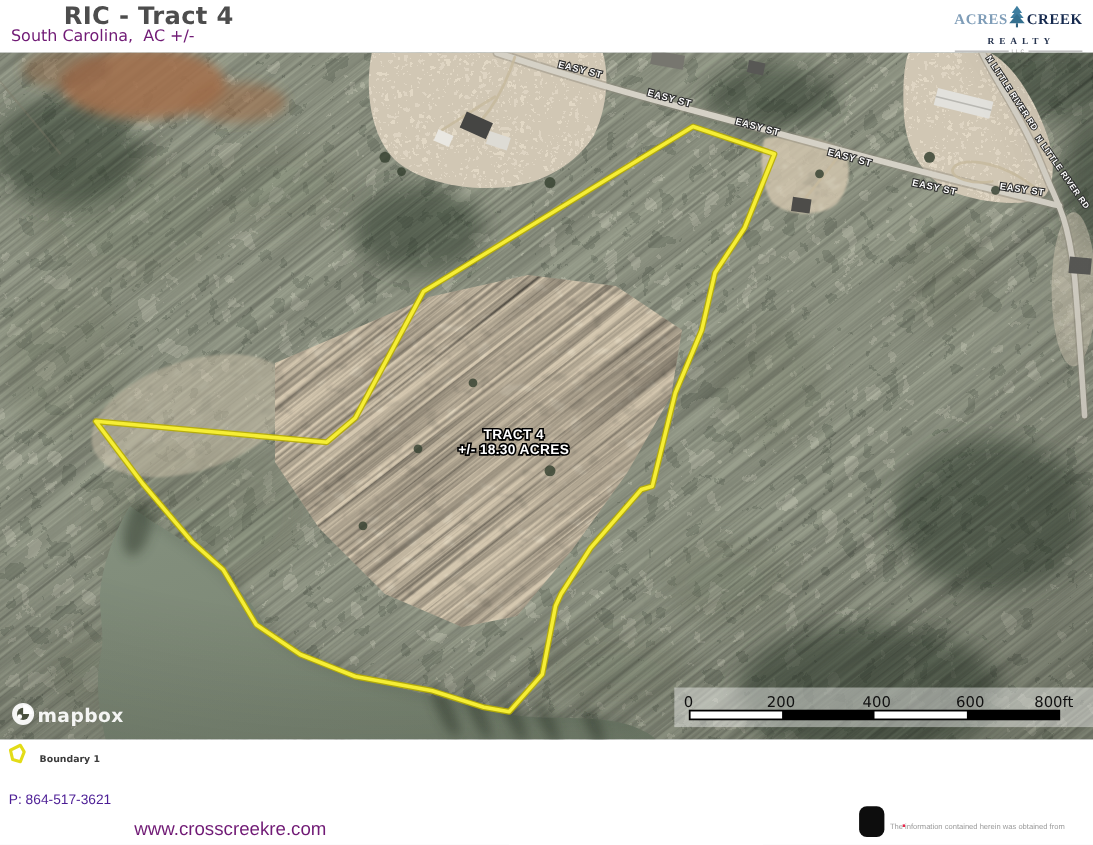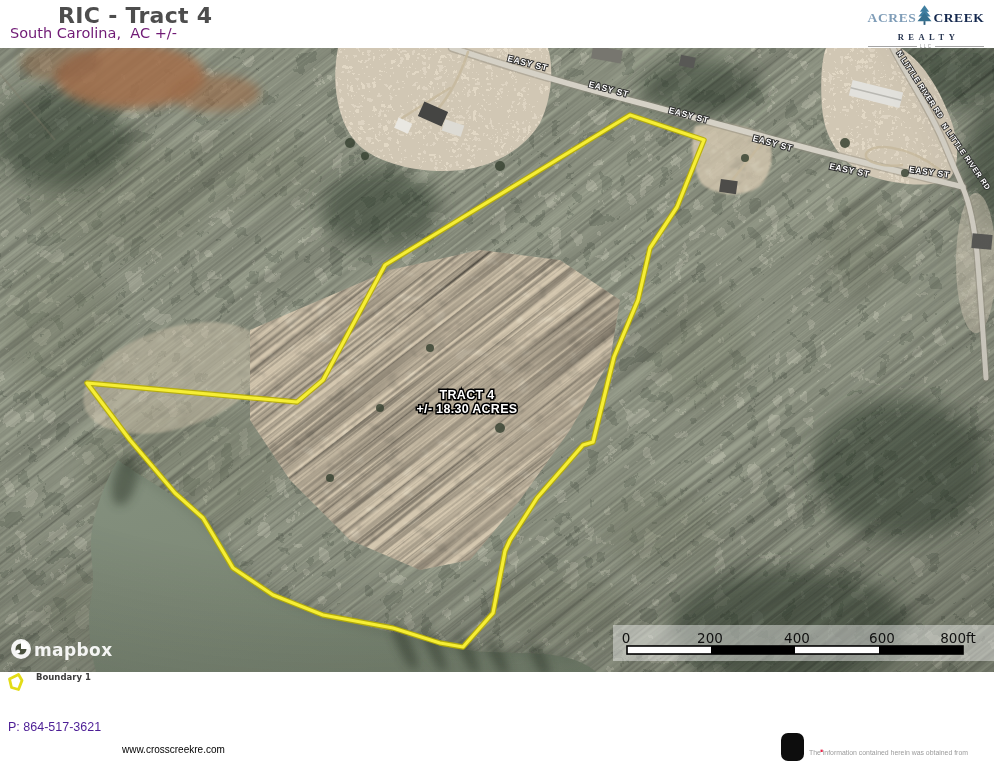--- a/index.html
+++ b/index.html
@@ -30,26 +30,26 @@
   .street-label { font:700 8.5px "Liberation Sans",sans-serif; fill:#ffffff; stroke:#2d2d2d;
                   stroke-width:2px; paint-order:stroke; letter-spacing:.7px; text-anchor:middle; }
   .street-label-sm { font:700 7.5px "Liberation Sans",sans-serif; fill:#ffffff; stroke:#2d2d2d;
                   stroke-width:1.8px; paint-order:stroke; letter-spacing:.5px; text-anchor:middle; }
   .tract-label { font:700 12.5px "Liberation Sans",sans-serif; fill:#ffffff; stroke:#000000;
                   stroke-width:3px; paint-order:stroke; letter-spacing:.3px; text-anchor:middle; }
   .scale-text { font:500 13.5px "DejaVu Sans",sans-serif; fill:#111111; text-anchor:middle; }
   .mapbox-text { font:600 17px "DejaVu Sans",sans-serif; fill:#ffffff; opacity:.92; letter-spacing:.4px; }
 
   
-  .legend { position:absolute; left:6px; top:672px; height:24px; display:flex; align-items:flex-start; gap:11px; }
+  .legend { position:absolute; left:6px; top:672px; height:24px; display:flex; align-items:flex-end; gap:11px; }
   .legend-label { font-family:"DejaVu Sans",sans-serif; font-size:8.5px; font-weight:bold; color:#3d3d3d; }
 
   
   .phone   { position:absolute; left:8px;  top:720px; font-size:12.5px; color:#4c1d95; }
-  .website { position:absolute; left:122px; top:744px; font-size:10px; color:#000000; text-decoration:none; }
+  .website { position:absolute; left:122px; top:744px; font-size:17px; color:#701a75; text-decoration:none; }
   .landid  { position:absolute; left:781px; top:733px; display:flex; gap:5px; align-items:flex-start; }
   .idlogo  { width:23px; height:28px; background:#0d0d0d; border-radius:7px; color:#fff;
              font-weight:bold; font-size:12.5px; display:flex; align-items:center; justify-content:center;
              font-family:"DejaVu Sans",sans-serif;gap:45px; }
   .idlogo .dot { color:#e8274b; }
   .disclaimer { font-size:6.9px; line-height:7.8px; color:#9b9b9b; white-space:pre; }
 </style>
 </head>
 <body>
 

